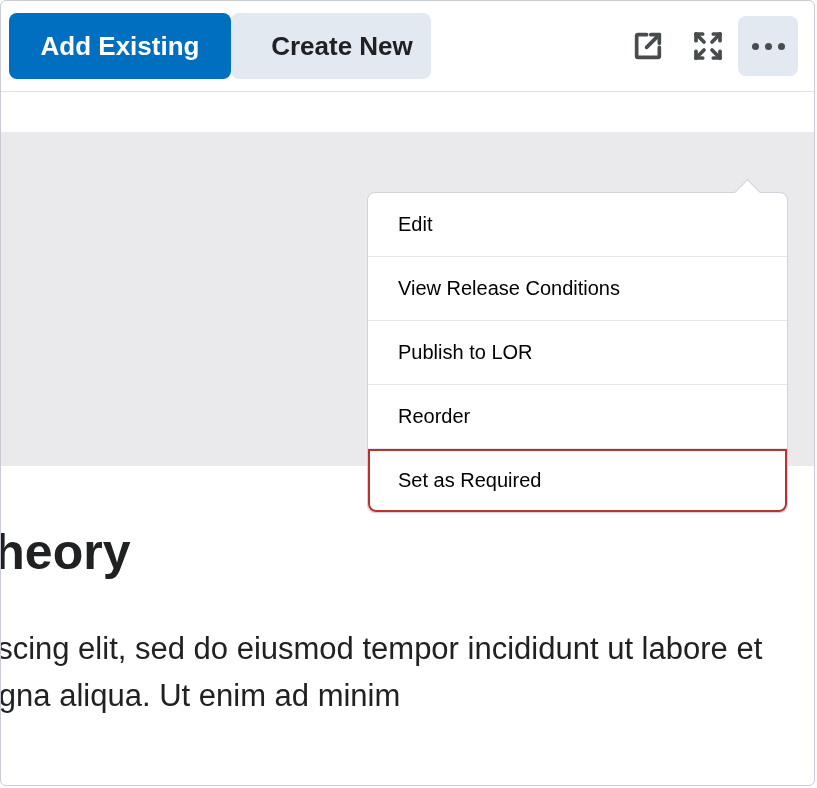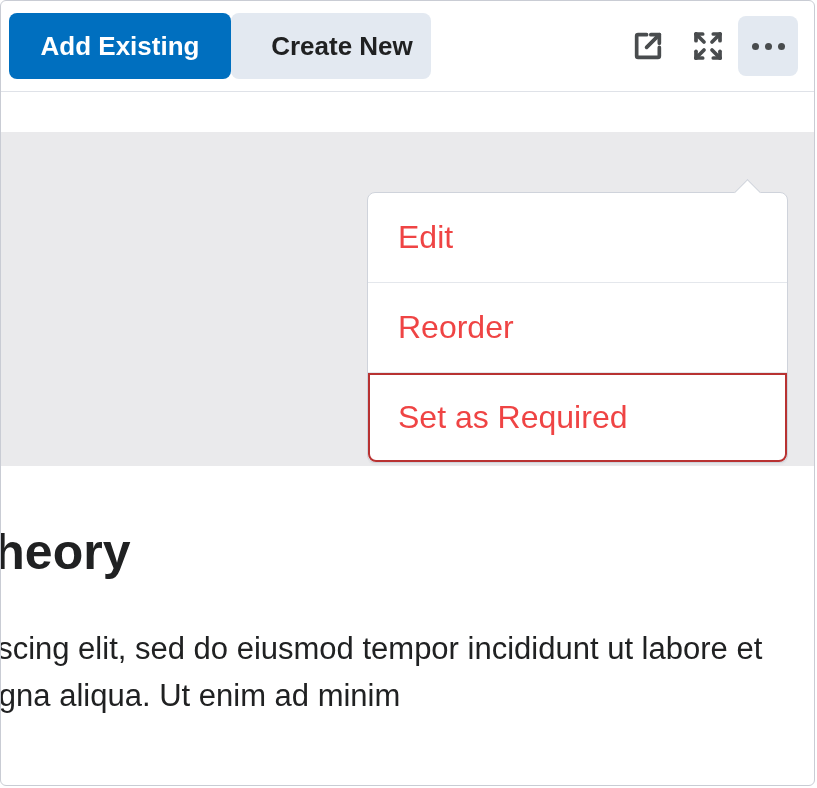--- a/index.html
+++ b/index.html
@@ -115,23 +115,23 @@
       top: -10px;
       right: 30px;
       width: 18px;
       height: 18px;
       background: #fff;
       border-left: 1px solid #cfd3db;
       border-top: 1px solid #cfd3db;
       transform: rotate(45deg);
     }
     .menu-item {
-      padding: 26px 30px;
-      font-size: 32px;
-      color: #ef4444;
+      padding: 20px 30px;
+      font-size: 20px;
+      color: #000000;
       border-bottom: 1px solid #e4e7ec;
       cursor: pointer;
       position: relative;
     }
     .menu-item:first-child { border-top-left-radius: 8px; border-top-right-radius: 8px; }
     .menu-item:last-child { border-bottom: none; border-bottom-left-radius: 8px; border-bottom-right-radius: 8px; }
     .menu-item.highlighted {
       outline: 2px solid #b83232;
       outline-offset: -2px;
     }
@@ -182,17 +182,19 @@
 
   <div class="content">
     <div class="gray-box"></div>
     <div class="article">
       <h1>ang Theory</h1>
       <p>tetur adipiscing elit, sed do eiusmod tempor incididunt ut labore et dolore magna aliqua. Ut enim ad minim</p>
     </div>
 
     <div class="menu">
       <div class="menu-item">Edit</div>
+      <div class="menu-item">View Release Conditions</div>
+      <div class="menu-item">Publish to LOR</div>
       <div class="menu-item">Reorder</div>
       <div class="menu-item highlighted">Set as Required</div>
     </div>
   </div>
 </div>
 
 </body></html>

